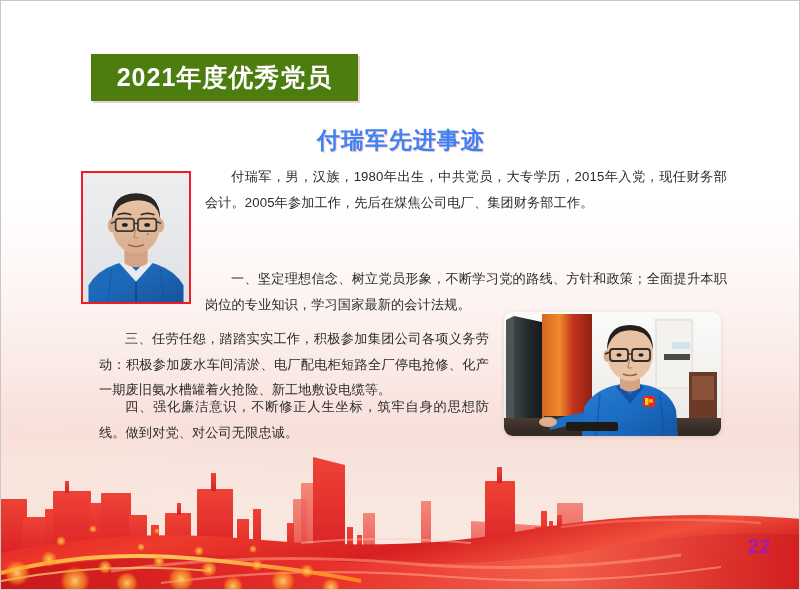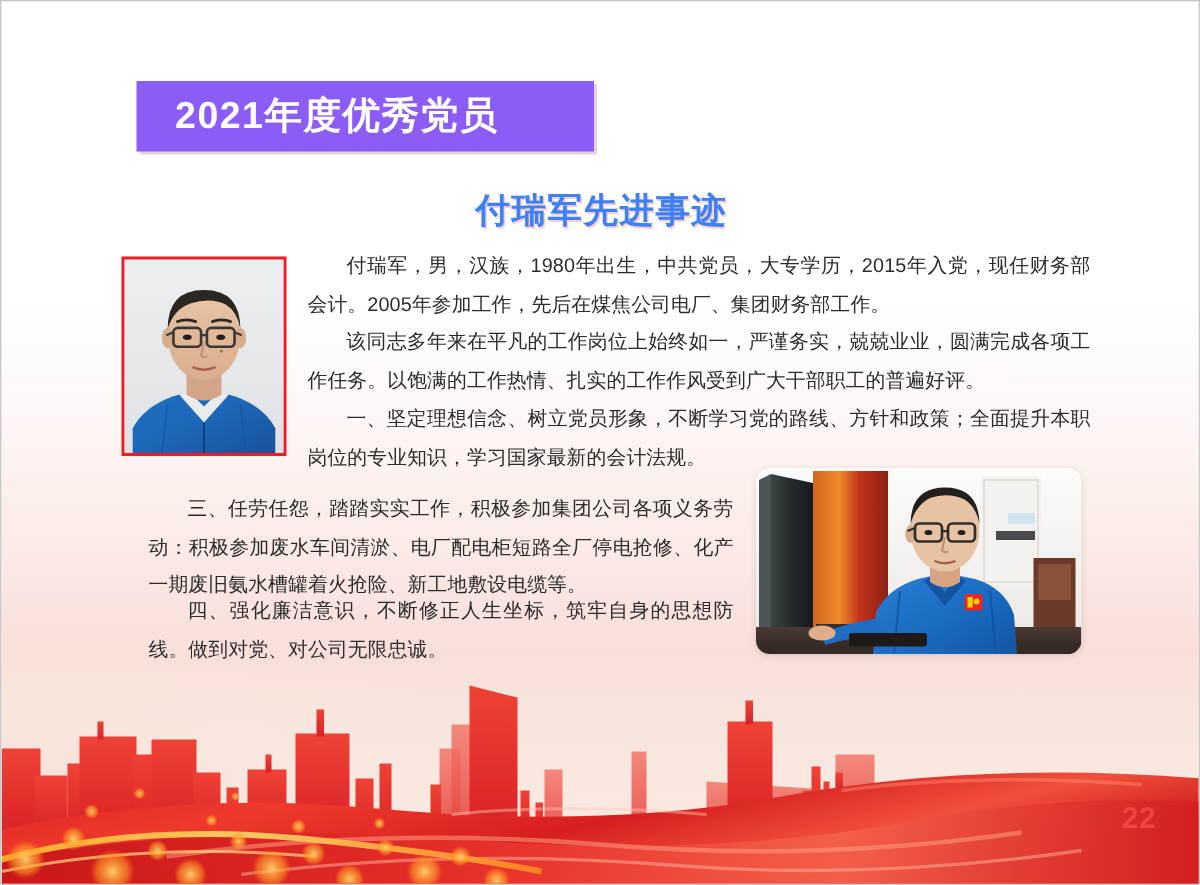--- a/index.html
+++ b/index.html
@@ -41,22 +41,22 @@
     width: 420px; height: 290px;
     background: radial-gradient(ellipse 380px 220px at 10% 90%,
         rgba(248,215,203,0.85) 0%,
         rgba(250,228,218,0.5) 45%,
         rgba(255,255,255,0) 78%);
   }
   
   .title-banner {
     position: absolute;
     left: 90px; top: 53px;
-    width: 305px; height: 47px;
-    background: #8b5cf6;
+    width: 267px; height: 47px;
+    background: #4d7c0f;
     box-shadow: 2px 2px 0 rgba(150,20,20,0.20);
   }
   .title-banner .title-text {
     position: absolute;
     left: 0; top: 0;
     width: 267px; height: 47px;
     line-height: 47px;
     text-align: center;
     color: #ffffff;
     font-size: 25px;
@@ -125,21 +125,21 @@
     position: absolute;
     left: 0; top: 430px;
     width: 800px; height: 160px;
     overflow: hidden;
   }
   .bottom-deco svg { display: block; width: 800px; height: 160px; }
   
   .page-number {
     position: absolute;
     right: 28px; top: 534px;
-    color: #ef4444;
+    color: #a21caf;
     font-size: 20px;
     font-weight: bold;
     letter-spacing: 0.5px;
   }
 </style>
 </head>
 <body>
 
 <div class="page">
 
@@ -277,21 +277,20 @@
       <ellipse cx="137" cy="43" rx="2.6" ry="1.7" fill="#241f1c"></ellipse>
       <path d="M126 46 L124 55 Q126 57 128 55.5" stroke="#bd8b6a" stroke-width="1.3" fill="none"></path>
       <path d="M119 62 Q126 65 133 62" stroke="#a85f4d" stroke-width="1.5" fill="none"></path>
 
       <rect x="62" y="110" width="52" height="9" rx="2" fill="#1e1a18"></rect>
     </svg>
   </div>
 
   <div class="body-text">
     <div class="para p-a">付瑞军，男，汉族，1980年出生，中共党员，大专学历，2015年入党，现任财务部会计。2005年参加工作，先后在煤焦公司电厂、集团财务部工作。</div>
-    <div class="para p-b">该同志多年来在平凡的工作岗位上始终如一，严谨务实，兢兢业业，圆满完成各项工作任务。以饱满的工作热情、扎实的工作作风受到广大干部职工的普遍好评。</div>
     <div class="para p-c">一、坚定理想信念、树立党员形象，不断学习党的路线、方针和政策；全面提升本职岗位的专业知识，学习国家最新的会计法规。</div>
     <div class="para p-e">三、任劳任怨，踏踏实实工作，积极参加集团公司各项义务劳动：积极参加废水车间清淤、电厂配电柜短路全厂停电抢修、化产一期废旧氨水槽罐着火抢险、新工地敷设电缆等。</div>
     <div class="para p-f">四、强化廉洁意识，不断修正人生坐标，筑牢自身的思想防线。做到对党、对公司无限忠诚。</div>
   </div>
 
   <div class="bottom-deco">
     <svg viewBox="0 0 800 160" preserveAspectRatio="none">
       <defs>
         <linearGradient id="sky" x1="0" y1="0" x2="0" y2="1">
           <stop offset="0%" stop-color="#fdf6f2" stop-opacity="0"></stop>

